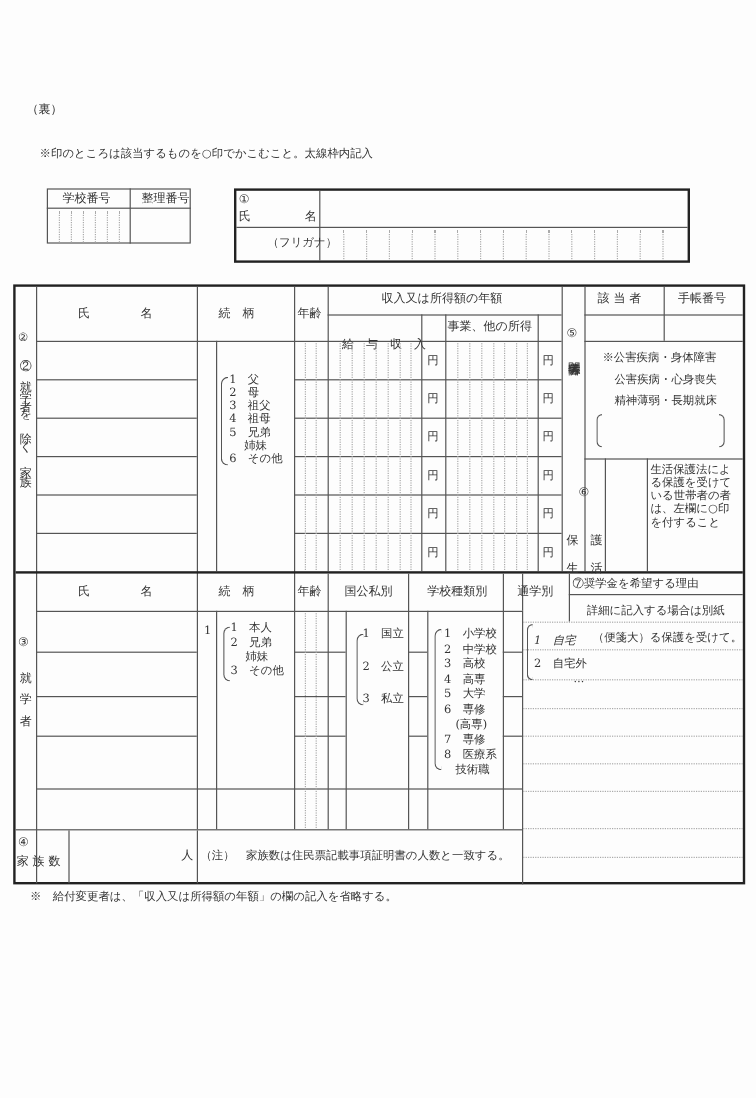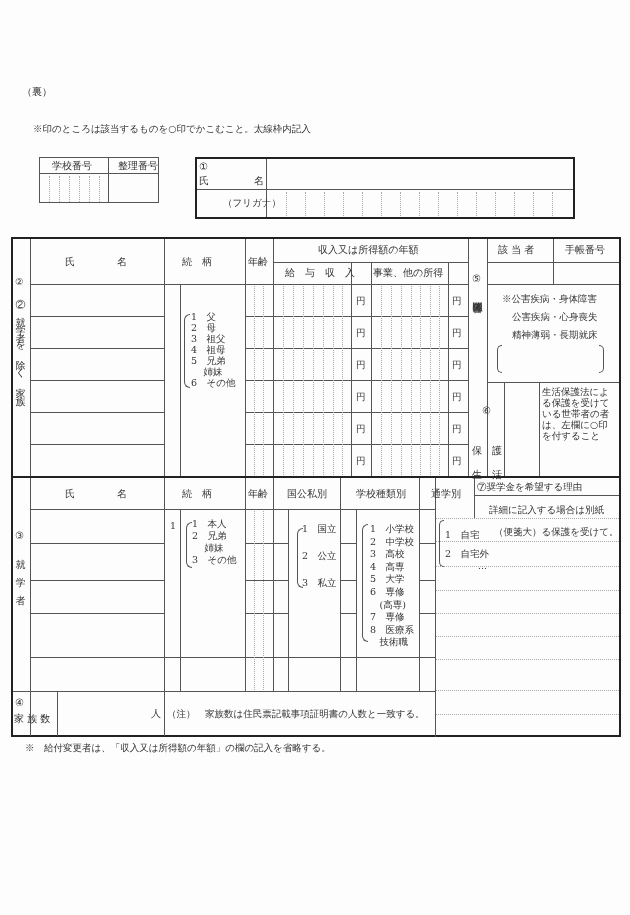--- a/index.html
+++ b/index.html
@@ -100,21 +100,21 @@
 <div class="ln h thick" style="left:13px;top:476px;width:606px;height:2px;"></div>
 
 <div class="t" style="left:15px;top:277px;font-size:9.5px;">②</div>
 <div class="vert" style="left:15px;top:291px;font-size:10px;letter-spacing:8px;">②就学者を除く家族</div>
 
 <div class="t" style="left:65px;top:257px;font-size:10px;">氏</div>
 <div class="t" style="left:117px;top:257px;font-size:10px;">名</div>
 <div class="t" style="left:182px;top:257px;font-size:10px;">続　柄</div>
 <div class="t" style="left:248px;top:257px;font-size:10px;">年齢</div>
 <div class="t" style="left:318px;top:245px;font-size:10px;">収入又は所得額の年額</div>
-<div class="t" style="left:285px;top:268px;font-size:10px;">給　与　収　入</div>
+<div class="t" style="left:285px;top:283px;font-size:10px;">給　与　収　入</div>
 <div class="t" style="left:373px;top:268px;font-size:10px;">事業、他の所得</div>
 
 <div class="brace" style="left:184px;top:314px;width:5px;height:72px;"></div>
 <div class="abs stack" style="left:191px;top:311px;font-size:9.5px;">
   <div>1　父</div>
   <div>2　母</div>
   <div>3　祖父</div>
   <div>4　祖母</div>
   <div>5　兄弟</div>
   <div>　 姉妹</div>
@@ -262,21 +262,21 @@
   <div>4　高専</div>
   <div>5　大学</div>
   <div>6　専修</div>
   <div>　(高専)</div>
   <div>7　専修</div>
   <div>8　医療系</div>
   <div>　技術職</div>
 </div>
 
 <div class="brace" style="left:439px;top:520px;width:4px;height:45px;"></div>
-<div class="t" style="left:445px;top:530px;font-size:9.5px;background:#fdfdfd;">1　自宅</div>
+<div class="t" style="left:445px;top:530px;font-size:9.5px;background:#fdfdfd;font-style:italic;">1　自宅</div>
 <div class="t" style="left:445px;top:549px;font-size:9.5px;background:#fdfdfd;">2　自宅外</div>
 
 <div class="t" style="left:477px;top:482px;font-size:9.5px;">⑦奨学金を希望する理由</div>
 <div class="t" style="left:489px;top:505px;font-size:9.5px;background:#fdfdfd;">詳細に記入する場合は別紙</div>
 <div class="t" style="left:494px;top:527px;font-size:9.5px;background:#fdfdfd;">（便箋大）る保護を受けて。</div>
 <div class="t" style="left:478px;top:562px;font-size:9px;">…</div>
 <div class="cell" style="left:436px;top:567px;width:183px;height:168px;"></div>
 
 <div class="ln v" style="left:57px;top:692px;height:44px;"></div>
 <div class="ln v" style="left:164px;top:692px;height:44px;"></div>

